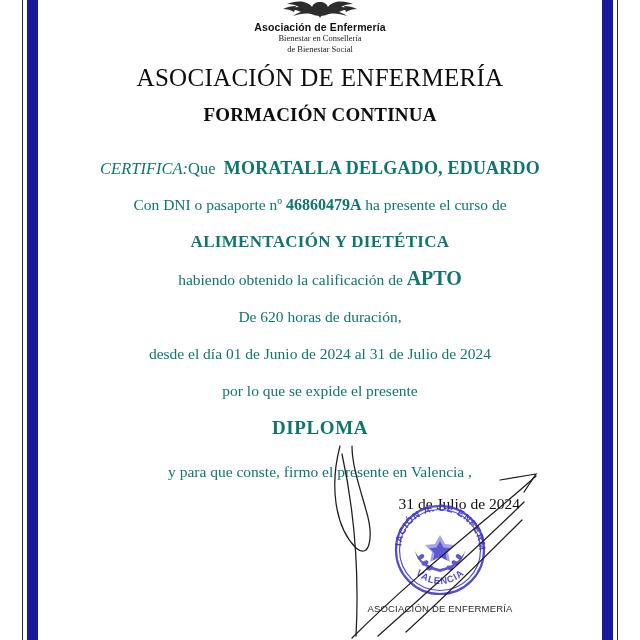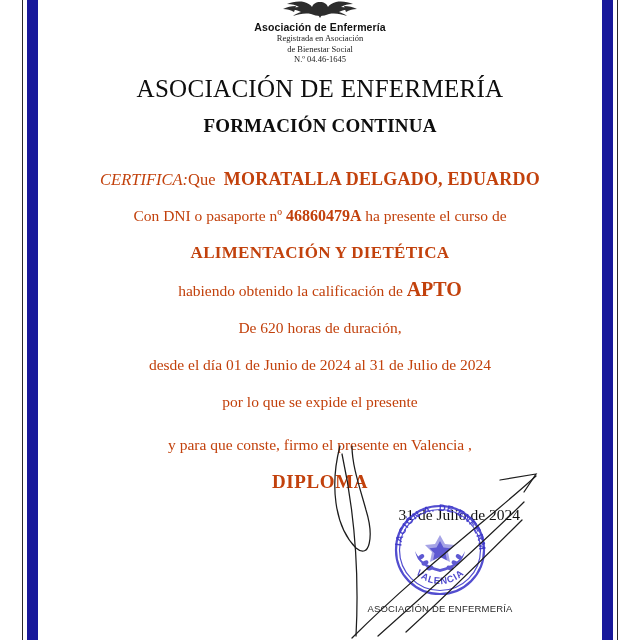--- a/index.html
+++ b/index.html
@@ -95,21 +95,21 @@
     font-size: 19px;
     letter-spacing: 0.2px;
     margin-top: 12px;
     color: #0d0d0d;
   }
 
   
   .line {
     font-size: 16.5px;
     line-height: 19px;
-    color: #c2410c;
+    color: #0f766e;
     font-family: Liberation Serif, serif;
   }
   .l-certifica   { margin-top: 33px; }
   .l-dni         { margin-top: 17px; font-size: 15.5px; }
   .l-course      { margin-top: 18px; }
   .l-grade       { margin-top: 18px; font-size: 15.5px; }
   .l-hours       { margin-top: 18px; font-size: 15.5px; }
   .l-dates       { margin-top: 18px; font-size: 15.5px; }
   .l-expide      { margin-top: 18px; font-size: 15.5px; }
   .l-diploma     { margin-top: 18px; }
@@ -198,23 +198,22 @@
                      c3 1 6 2 9 2 c3 0 6 -1 9 -2 c6 -1 12 0 18 2 c-2 -2 -5 -3 -8 -4
                      c4 -2 8 -3 13 -2 c-3 -2 -7 -3 -11 -3 c3 -2 7 -3 12 -3 c-5 -2 -11 -3 -17 -2
                      c-4 1 -7 3 -8 5 c-1 -3 -4 -5 -8 -5 z"></path>
             <path d="M64 6 c-2 0 -3 1 -3 3 c0 3 1 6 3 9 c2 -3 3 -6 3 -9 c0 -2 -1 -3 -3 -3 z"></path>
             <path d="M40 6 c-5 0 -9 1 -13 3 c4 0 8 1 11 3 c1 -2 1 -4 2 -6 z"></path>
             <path d="M88 6 c5 0 9 1 13 3 c-4 0 -8 1 -11 3 c-1 -2 -1 -4 -2 -6 z"></path>
           </g>
         </svg>
       </div>
       <div class="org-name">Asociación de Enfermería</div>
-      <div class="org-sub">Registrada en Asociación</div>
+      <div class="org-sub">Bienestar en Consellería</div>
       <div class="org-sub">de Bienestar Social</div>
-      <div class="org-sub">N.º 04.46-1645</div>
     </div>
 
     <div class="title-main">ASOCIACIÓN DE ENFERMERÍA</div>
     <div class="title-sub">FORMACIÓN CONTINUA</div>
 
     <div class="line l-certifica">
       <span class="it">CERTIFICA:</span><span>Que</span>&nbsp;
       <span class="name-big">MORATALLA DELGADO, EDUARDO</span>
     </div>
 
@@ -232,25 +231,25 @@
       <span>habiendo obtenido la calificación de</span>
       <span class="grade-big">APTO</span>
     </div>
 
     <div class="line l-hours">De 620 horas de duración,</div>
 
     <div class="line l-dates">desde el día 01 de Junio de 2024 al 31 de Julio de 2024</div>
 
     <div class="line l-expide">por lo que se expide el presente</div>
 
-    <div class="line l-conste">y para que conste, firmo el presente en Valencia ,</div>
-
     <div class="line l-diploma">
       <span class="diploma-big">DIPLOMA</span>
     </div>
+
+    <div class="line l-conste">y para que conste, firmo el presente en Valencia ,</div>
 
     <div class="sign-date">31 de Julio de 2024</div>
 
   </div>
 
   <div class="signature-block">
 
     <div class="stamp">
       <svg width="110" height="110" viewBox="0 0 110 110" aria-hidden="true">
         <defs>

